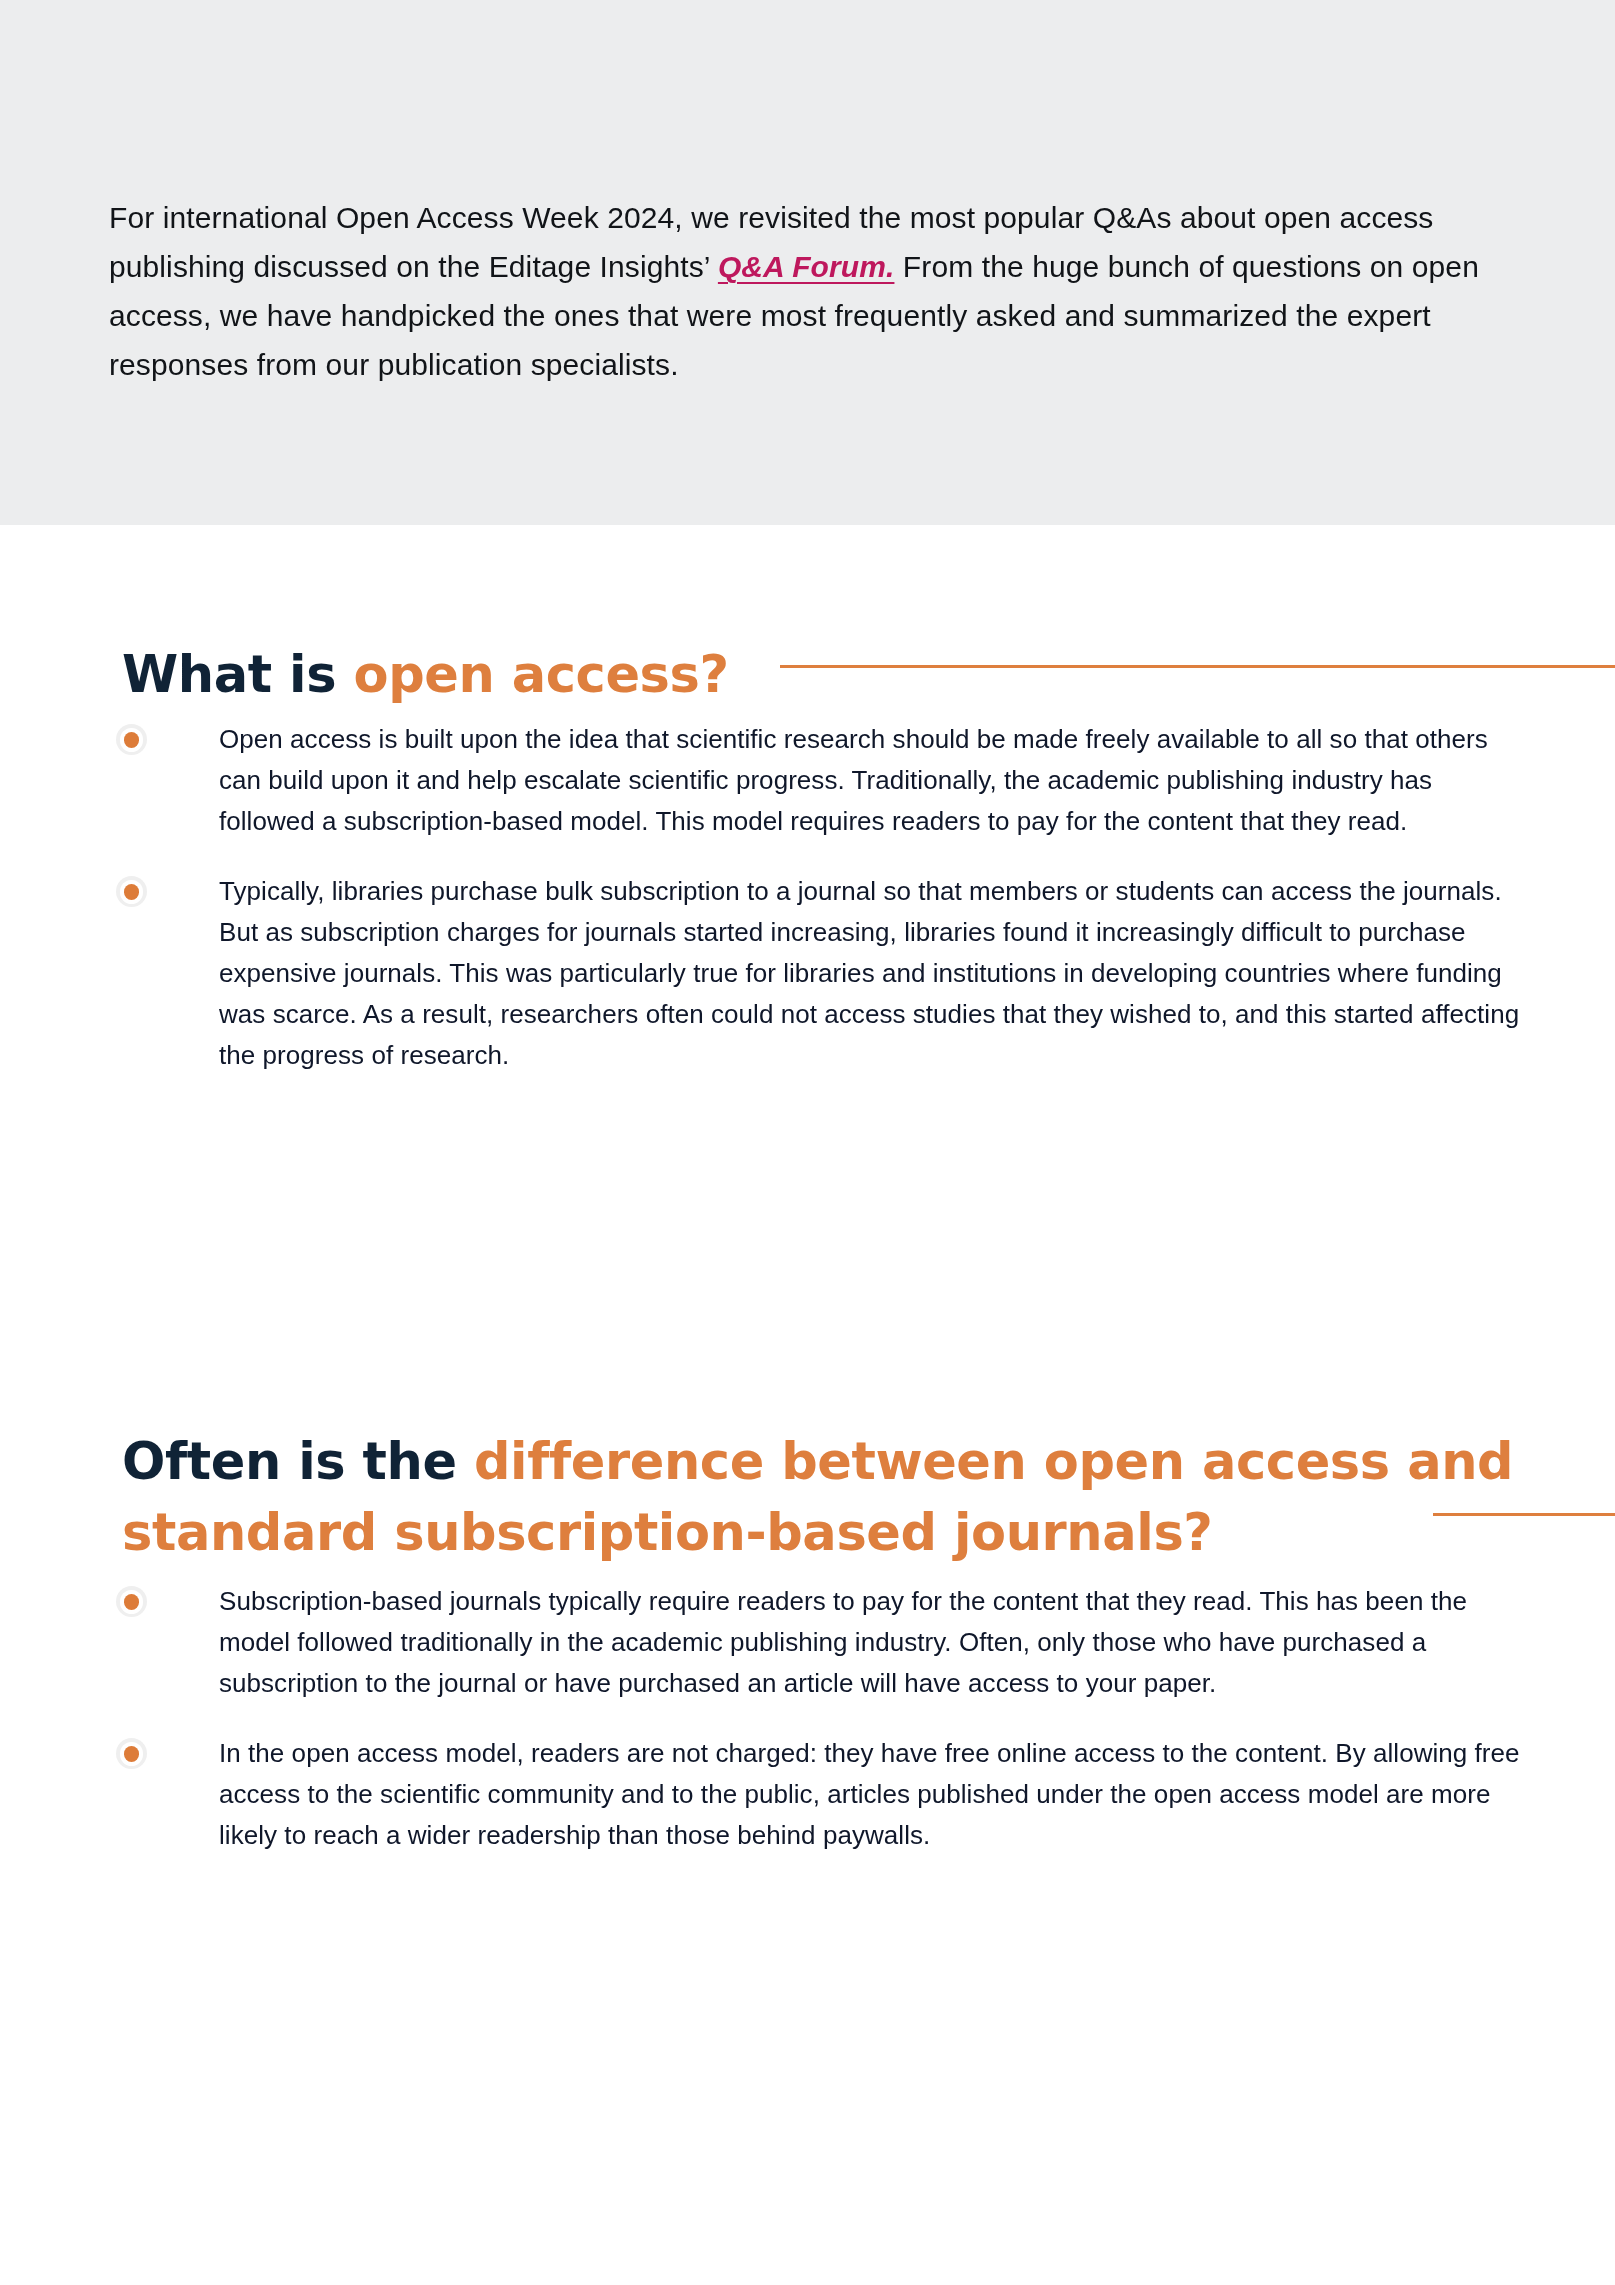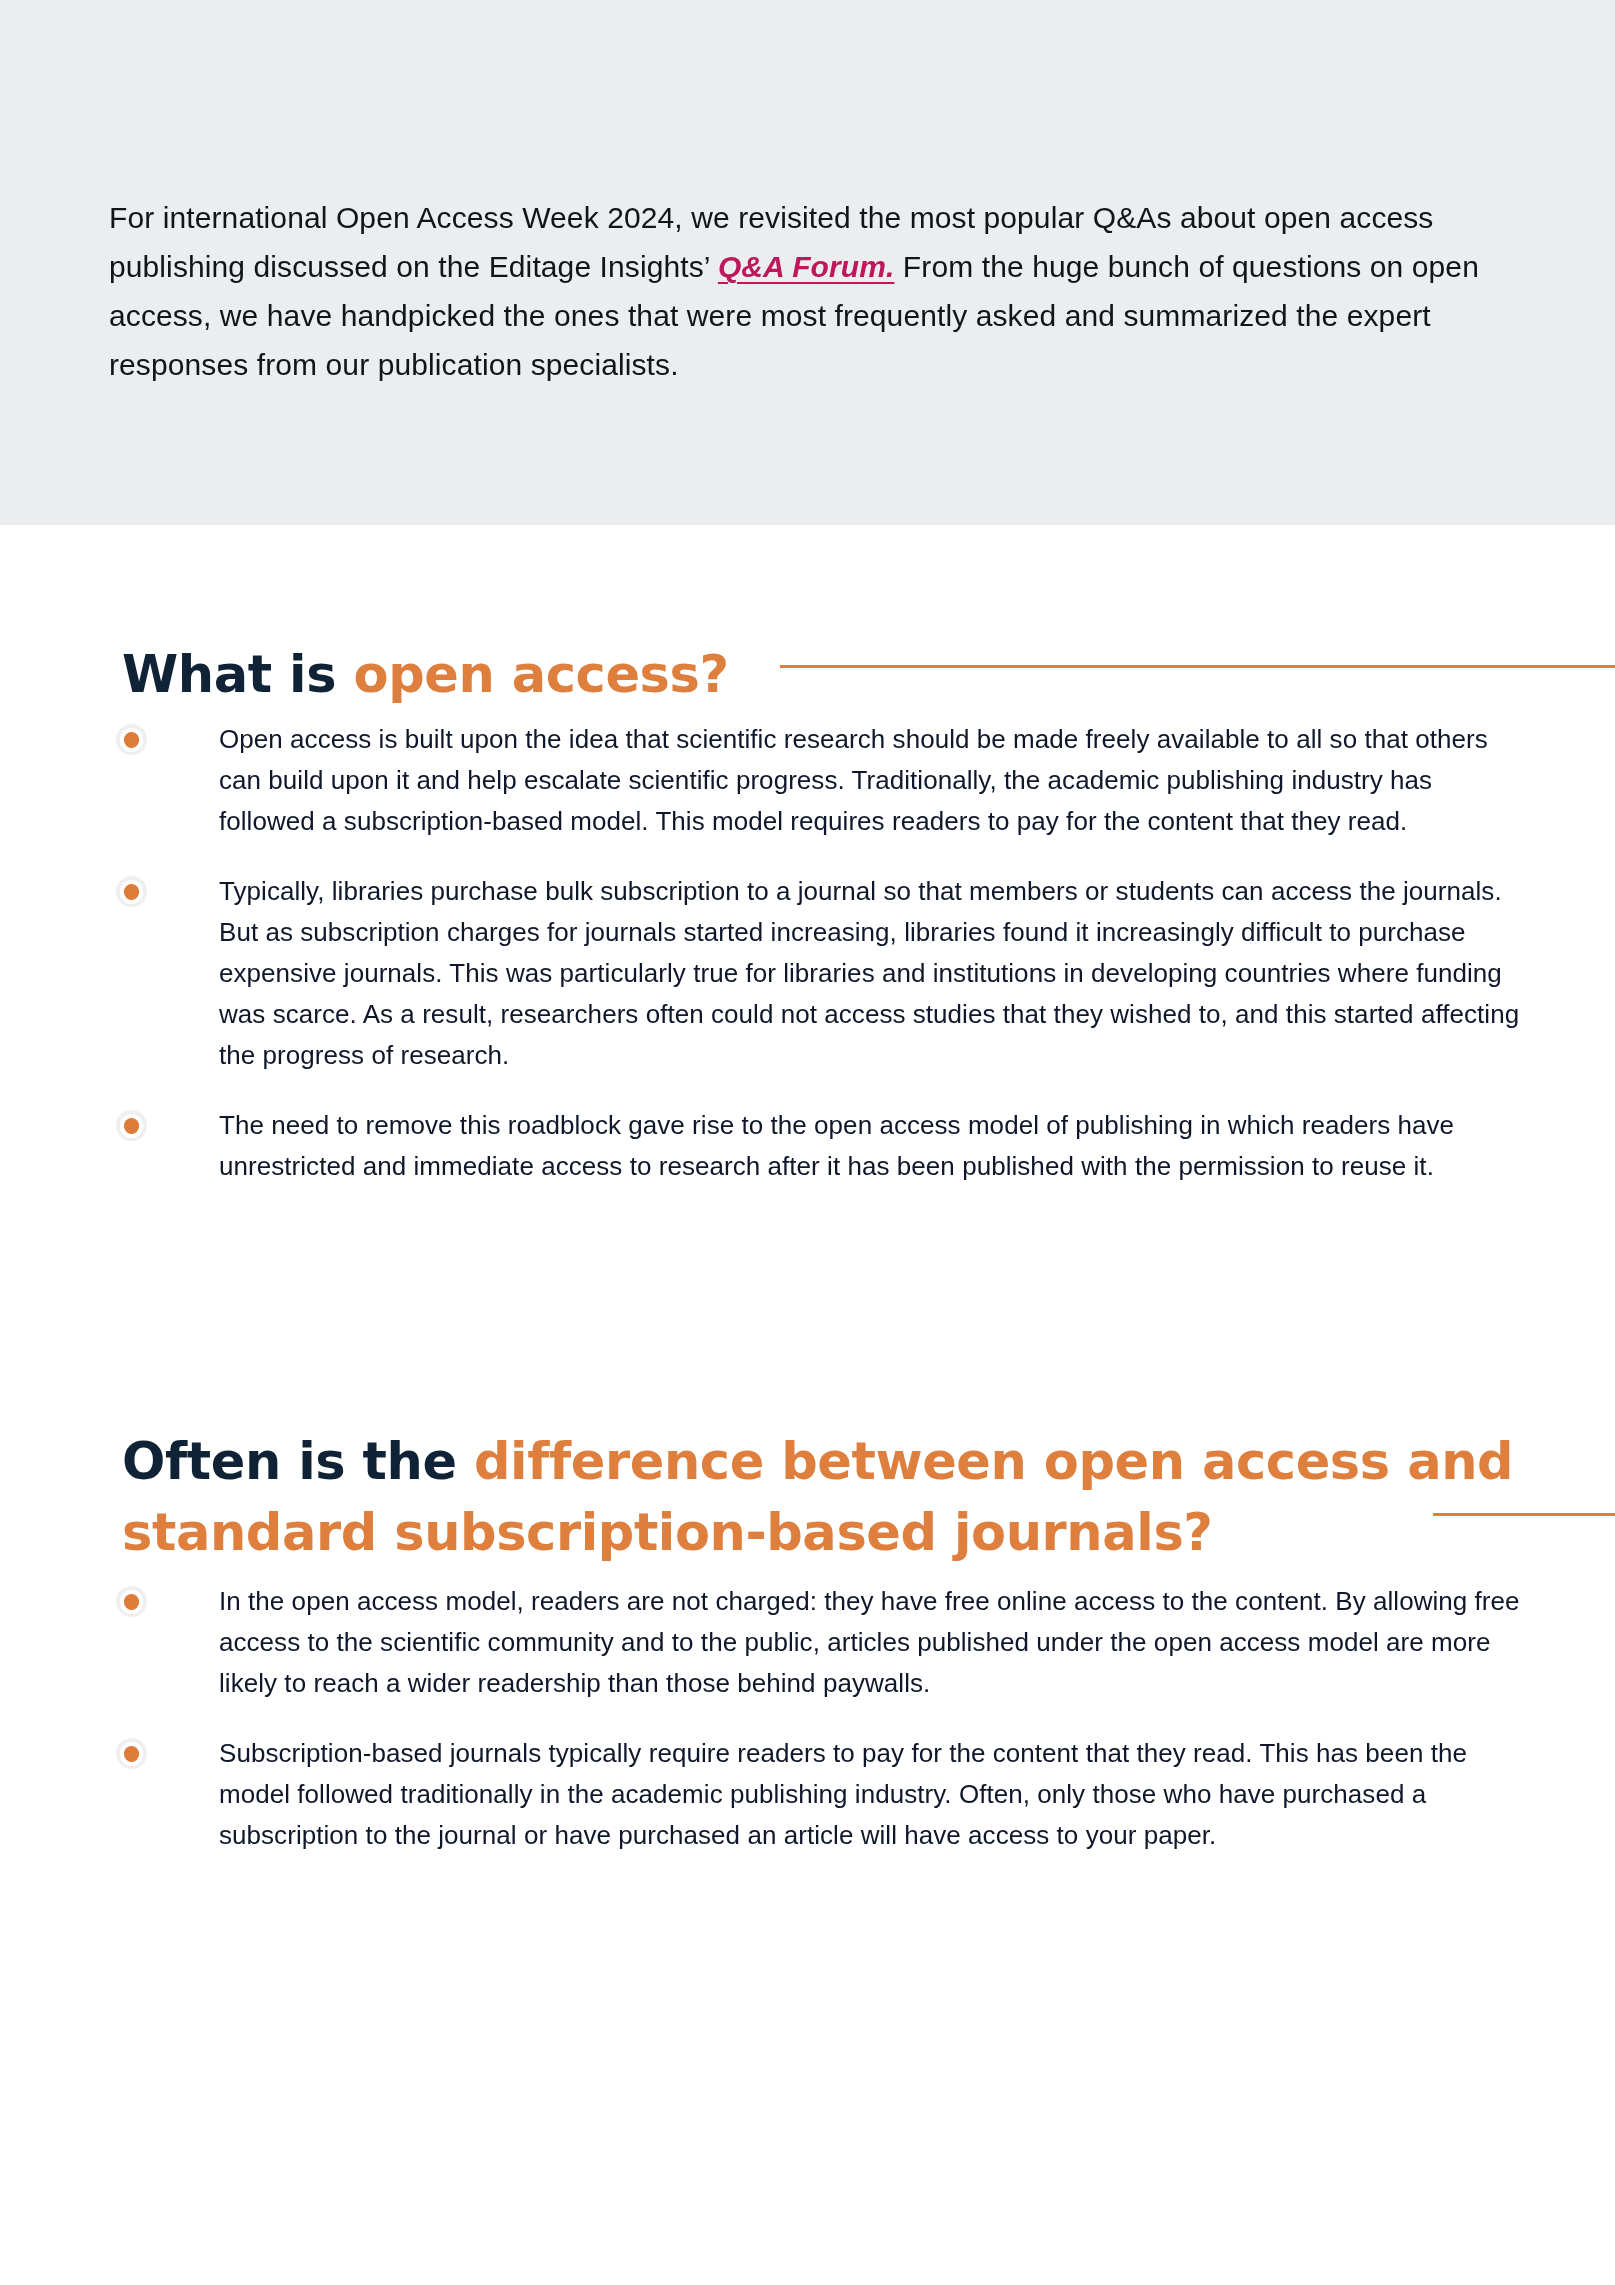--- a/index.html
+++ b/index.html
@@ -163,34 +163,30 @@
 
 <ul class="bullet-list" id="list-1">
   <li class="bullet-item">
     <span class="bullet-marker"></span>
     <span class="bullet-text">Open access is built upon the idea that scientific research should be made freely available to all so that others can build upon it and help escalate scientific progress. Traditionally, the academic publishing industry has followed a subscription-based model. This model requires readers to pay for the content that they read.</span>
   </li>
   <li class="bullet-item">
     <span class="bullet-marker"></span>
     <span class="bullet-text">Typically, libraries purchase bulk subscription to a journal so that members or students can access the journals. But as subscription charges for journals started increasing, libraries found it increasingly difficult to purchase expensive journals. This was particularly true for libraries and institutions in developing countries where funding was scarce. As a result, researchers often could not access studies that they wished to, and this started affecting the progress of research.</span>
   </li>
-  <li class="bullet-item">
-    <span class="bullet-marker"></span>
-    <span class="bullet-text">The need to remove this roadblock gave rise to the open access model of publishing in which readers have unrestricted and immediate access to research after it has been published with the permission to reuse it.</span>
-  </li>
 </ul>
 
 <div class="section" id="section-2">
   <h2 class="section-heading"><span class="heading-inner">Often is the </span><span class="heading-inner hl-accent">difference between open access and standard subscription-based journals?</span></h2>
 </div>
 <div class="heading-rule" id="rule-2"></div>
 
 <ul class="bullet-list" id="list-2">
   <li class="bullet-item">
     <span class="bullet-marker"></span>
-    <span class="bullet-text">In the open access model, readers are not charged: they have free online access to the content. By allowing free access to the scientific community and to the public, articles published under the open access model are more likely to reach a wider readership than those behind paywalls.</span>
+    <span class="bullet-text">Subscription-based journals typically require readers to pay for the content that they read. This has been the model followed traditionally in the academic publishing industry. Often, only those who have purchased a subscription to the journal or have purchased an article will have access to your paper.</span>
   </li>
   <li class="bullet-item">
     <span class="bullet-marker"></span>
-    <span class="bullet-text">Subscription-based journals typically require readers to pay for the content that they read. This has been the model followed traditionally in the academic publishing industry. Often, only those who have purchased a subscription to the journal or have purchased an article will have access to your paper.</span>
+    <span class="bullet-text">In the open access model, readers are not charged: they have free online access to the content. By allowing free access to the scientific community and to the public, articles published under the open access model are more likely to reach a wider readership than those behind paywalls.</span>
   </li>
 </ul>
 
 
 </body></html>

